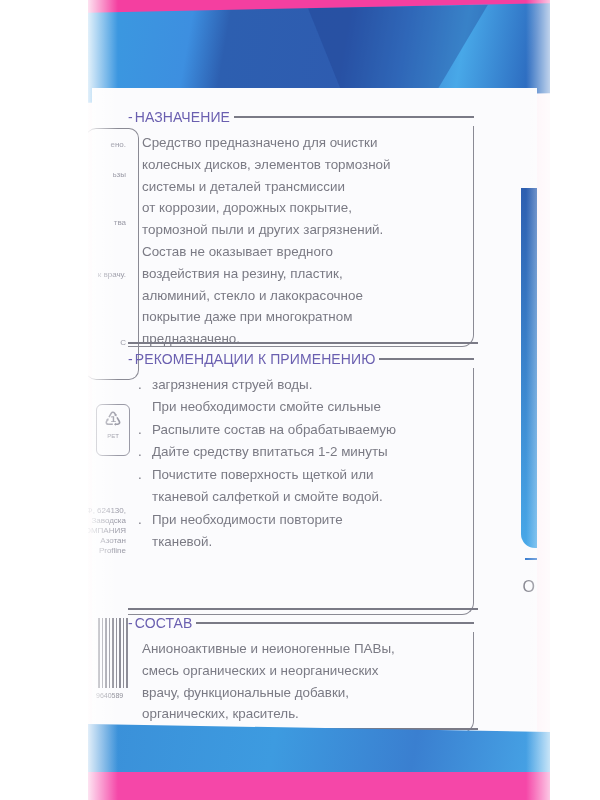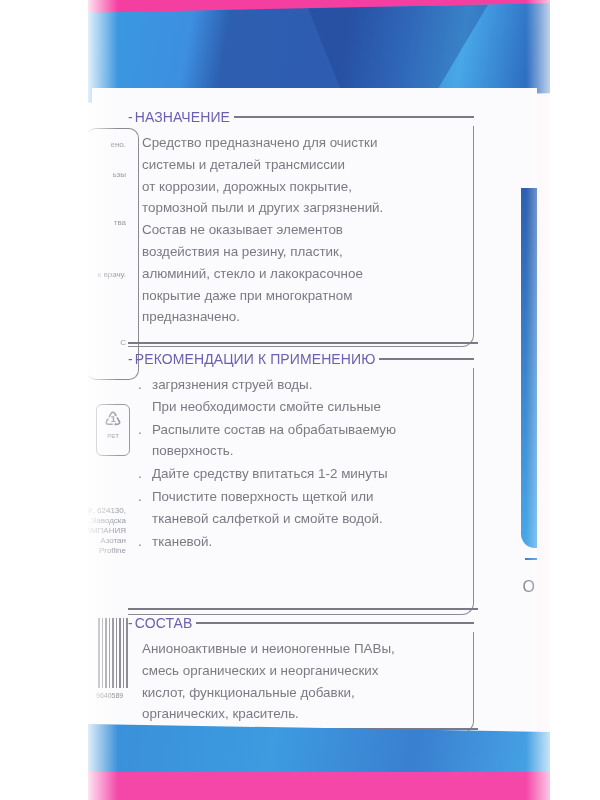--- a/index.html
+++ b/index.html
@@ -68,24 +68,25 @@
     </div>
 
     <div class="section" style="top:20px">
       <div class="sec-head">
         <span class="dash">-</span>
           <span>НАЗНАЧЕНИЕ</span>
           <span class="rule"></span>
       </div>
       <div class="sec-box" style="height:210px">
         <p>Средство предназначено для очистки</p>
+        <p>колесных дисков, элементов тормозной</p>
         <p>системы и деталей трансмиссии</p>
         <p>от коррозии, дорожных покрытие,</p>
         <p>тормозной пыли и других загрязнений.</p>
-        <p>Состав не оказывает элементов</p>
+        <p>Состав не оказывает вредного</p>
         <p>воздействия на резину, пластик,</p>
         <p>алюминий, стекло и лакокрасочное</p>
         <p>покрытие даже при многократном</p>
         <p>предназначено.</p>
       </div>
     </div>
     <div class="bottom-rule" style="top:254px;width:350px"></div>
 
     <div class="section" style="top:262px">
       <div class="sec-head">
@@ -95,49 +96,49 @@
       </div>
       <div class="sec-box" style="height:236px">
         <div class="item">
             <span class="bullet">.</span>
             <p>загрязнения струей воды.</p>
             <p>При необходимости смойте сильные</p>
           </div>
         <div class="item">
             <span class="bullet">.</span>
             <p>Распылите состав на обрабатываемую</p>
-            <p>поверхность.</p>
           </div>
         <div class="item">
             <span class="bullet">.</span>
             <p>Дайте средству впитаться 1-2 минуты</p>
           </div>
         <div class="item">
             <span class="bullet">.</span>
             <p>Почистите поверхность щеткой или</p>
             <p>тканевой салфеткой и смойте водой.</p>
           </div>
         <div class="item">
             <span class="bullet">.</span>
+            <p>При необходимости повторите</p>
             <p>тканевой.</p>
           </div>
       </div>
     </div>
     <div class="bottom-rule" style="top:520px;width:350px"></div>
 
     <div class="section" style="top:526px">
       <div class="sec-head">
         <span class="dash">-</span>
           <span>СОСТАВ</span>
           <span class="rule"></span>
       </div>
       <div class="sec-box" style="height:90px">
         <p>Анионоактивные и неионогенные ПАВы,</p>
         <p>смесь органических и неорганических</p>
-        <p>кислот, функциональные добавки,</p>
+        <p>врачу, функциональные добавки,</p>
         <p>органических, краситель.</p>
       </div>
     </div>
     <div class="bottom-rule" style="top:640px;width:350px"></div>
 
     <div class="side-blue"></div>
     <div class="side-mark"></div>
     <div class="side-text">О</div>
   </div>
 

